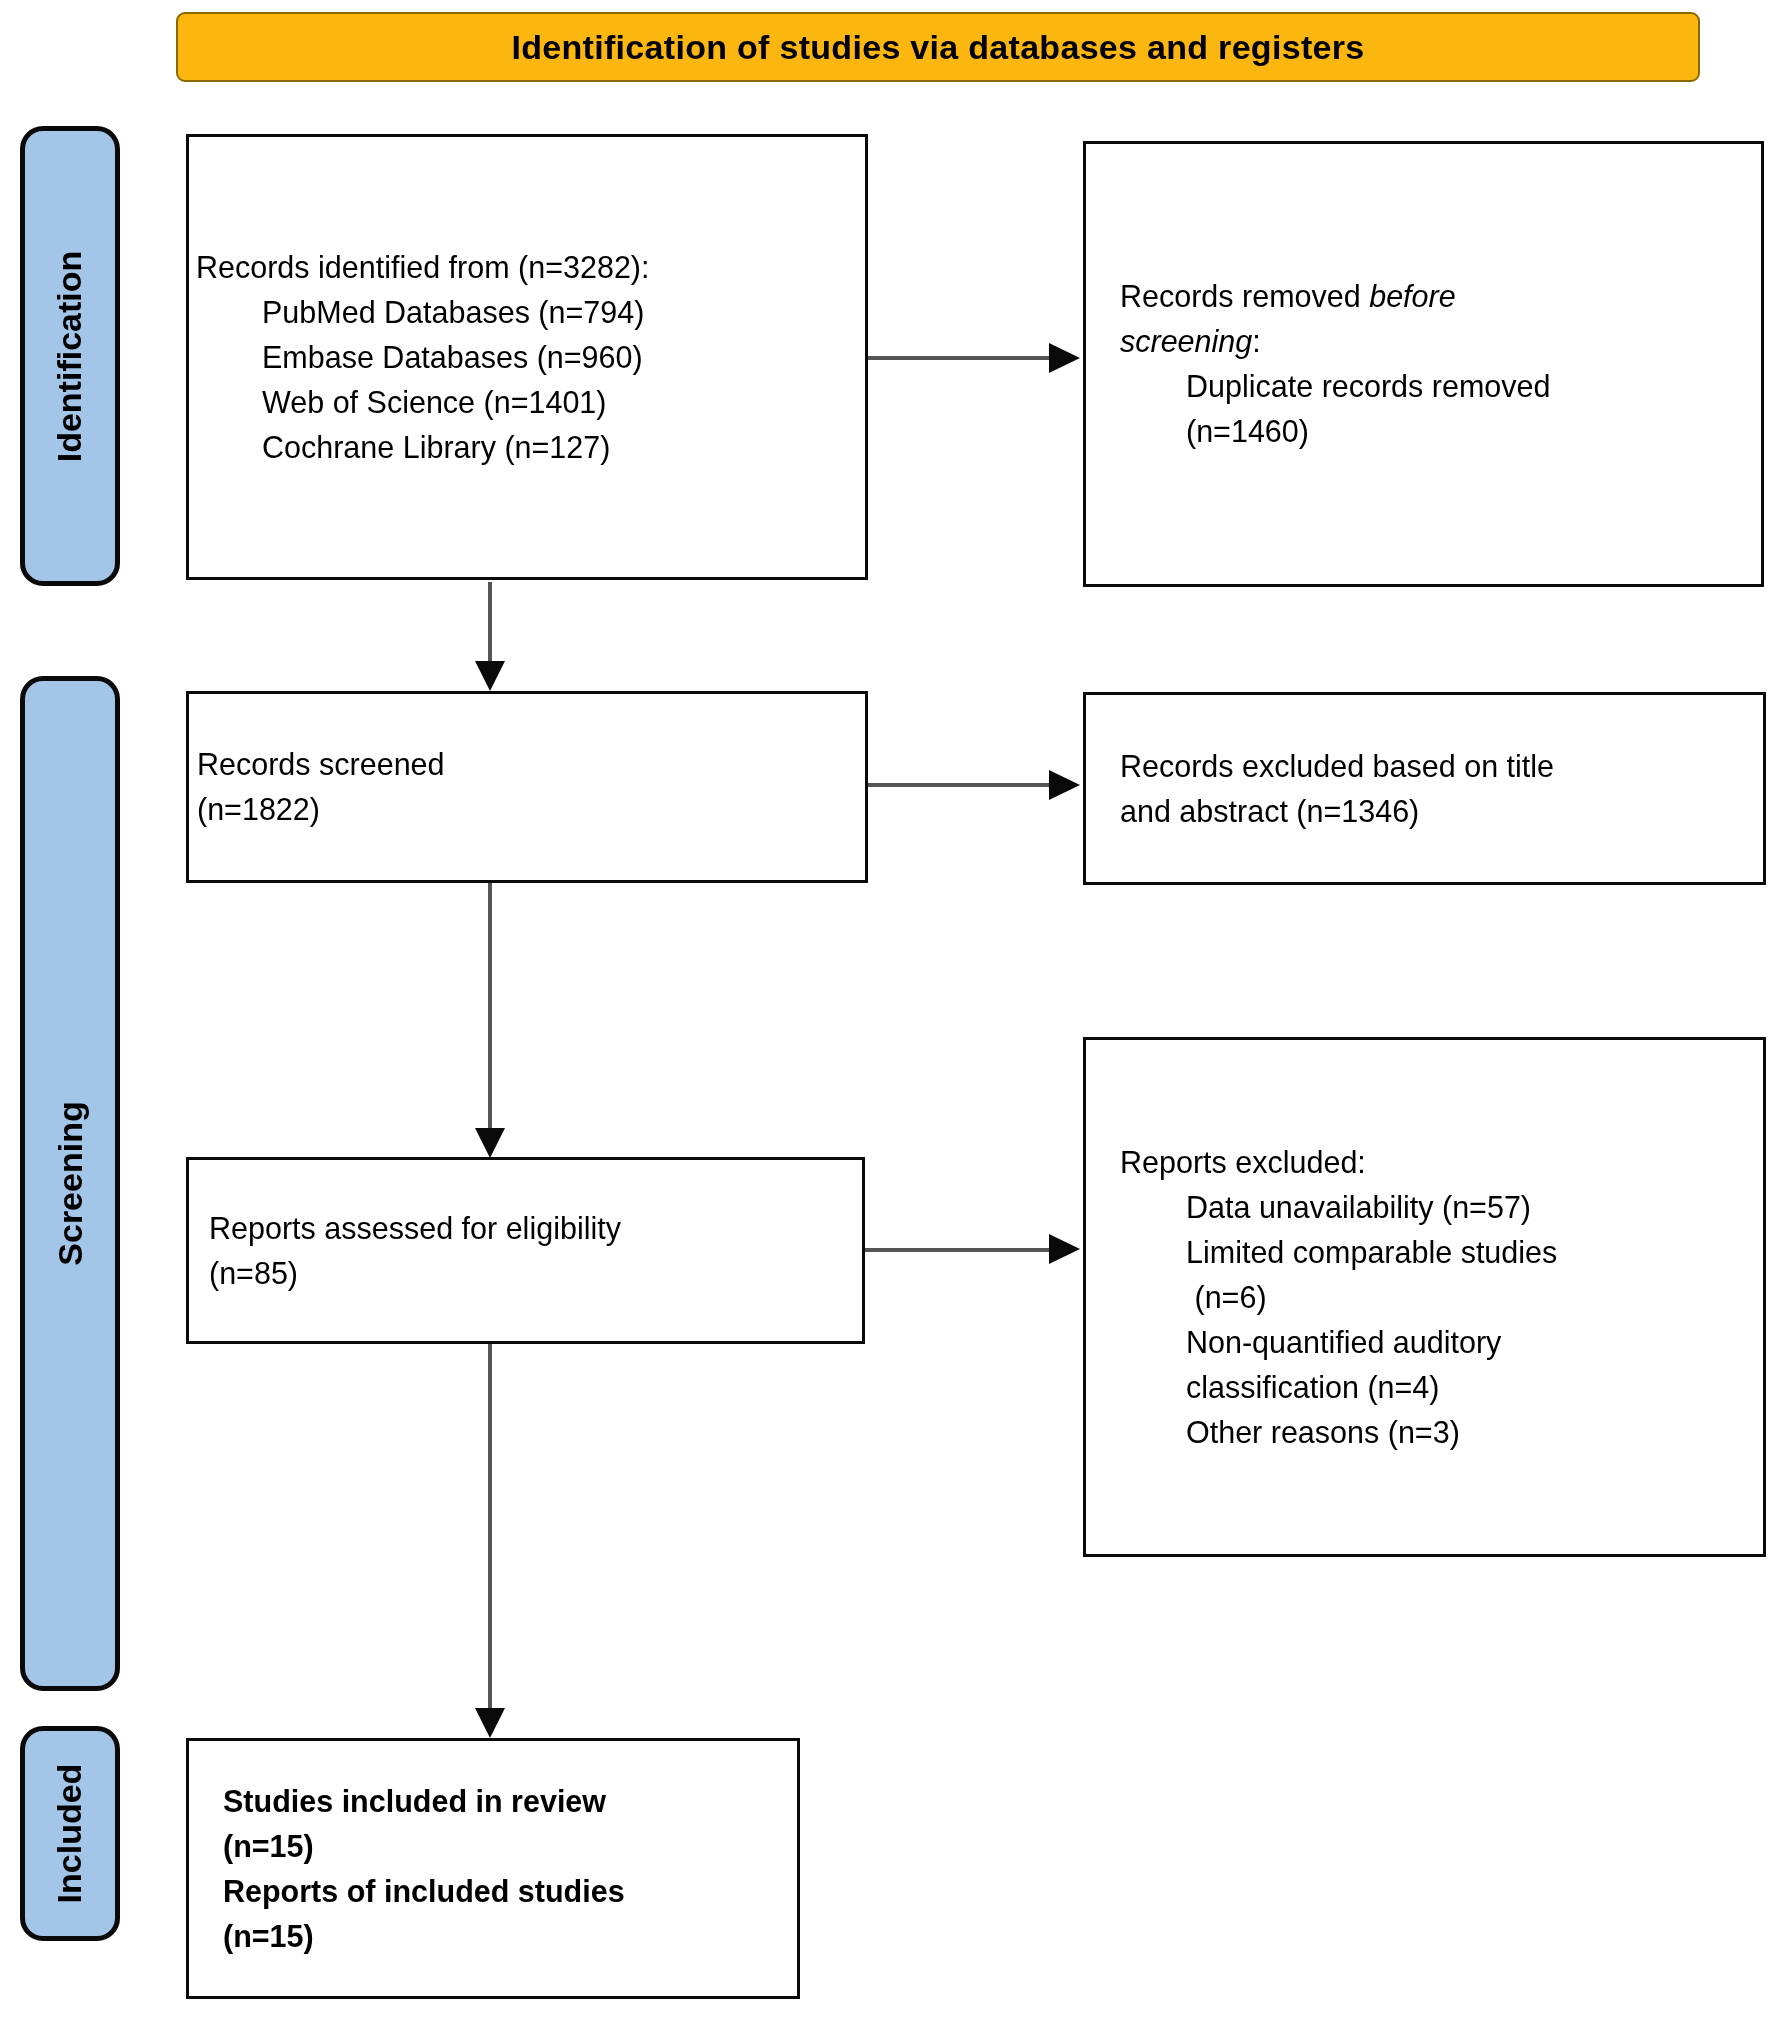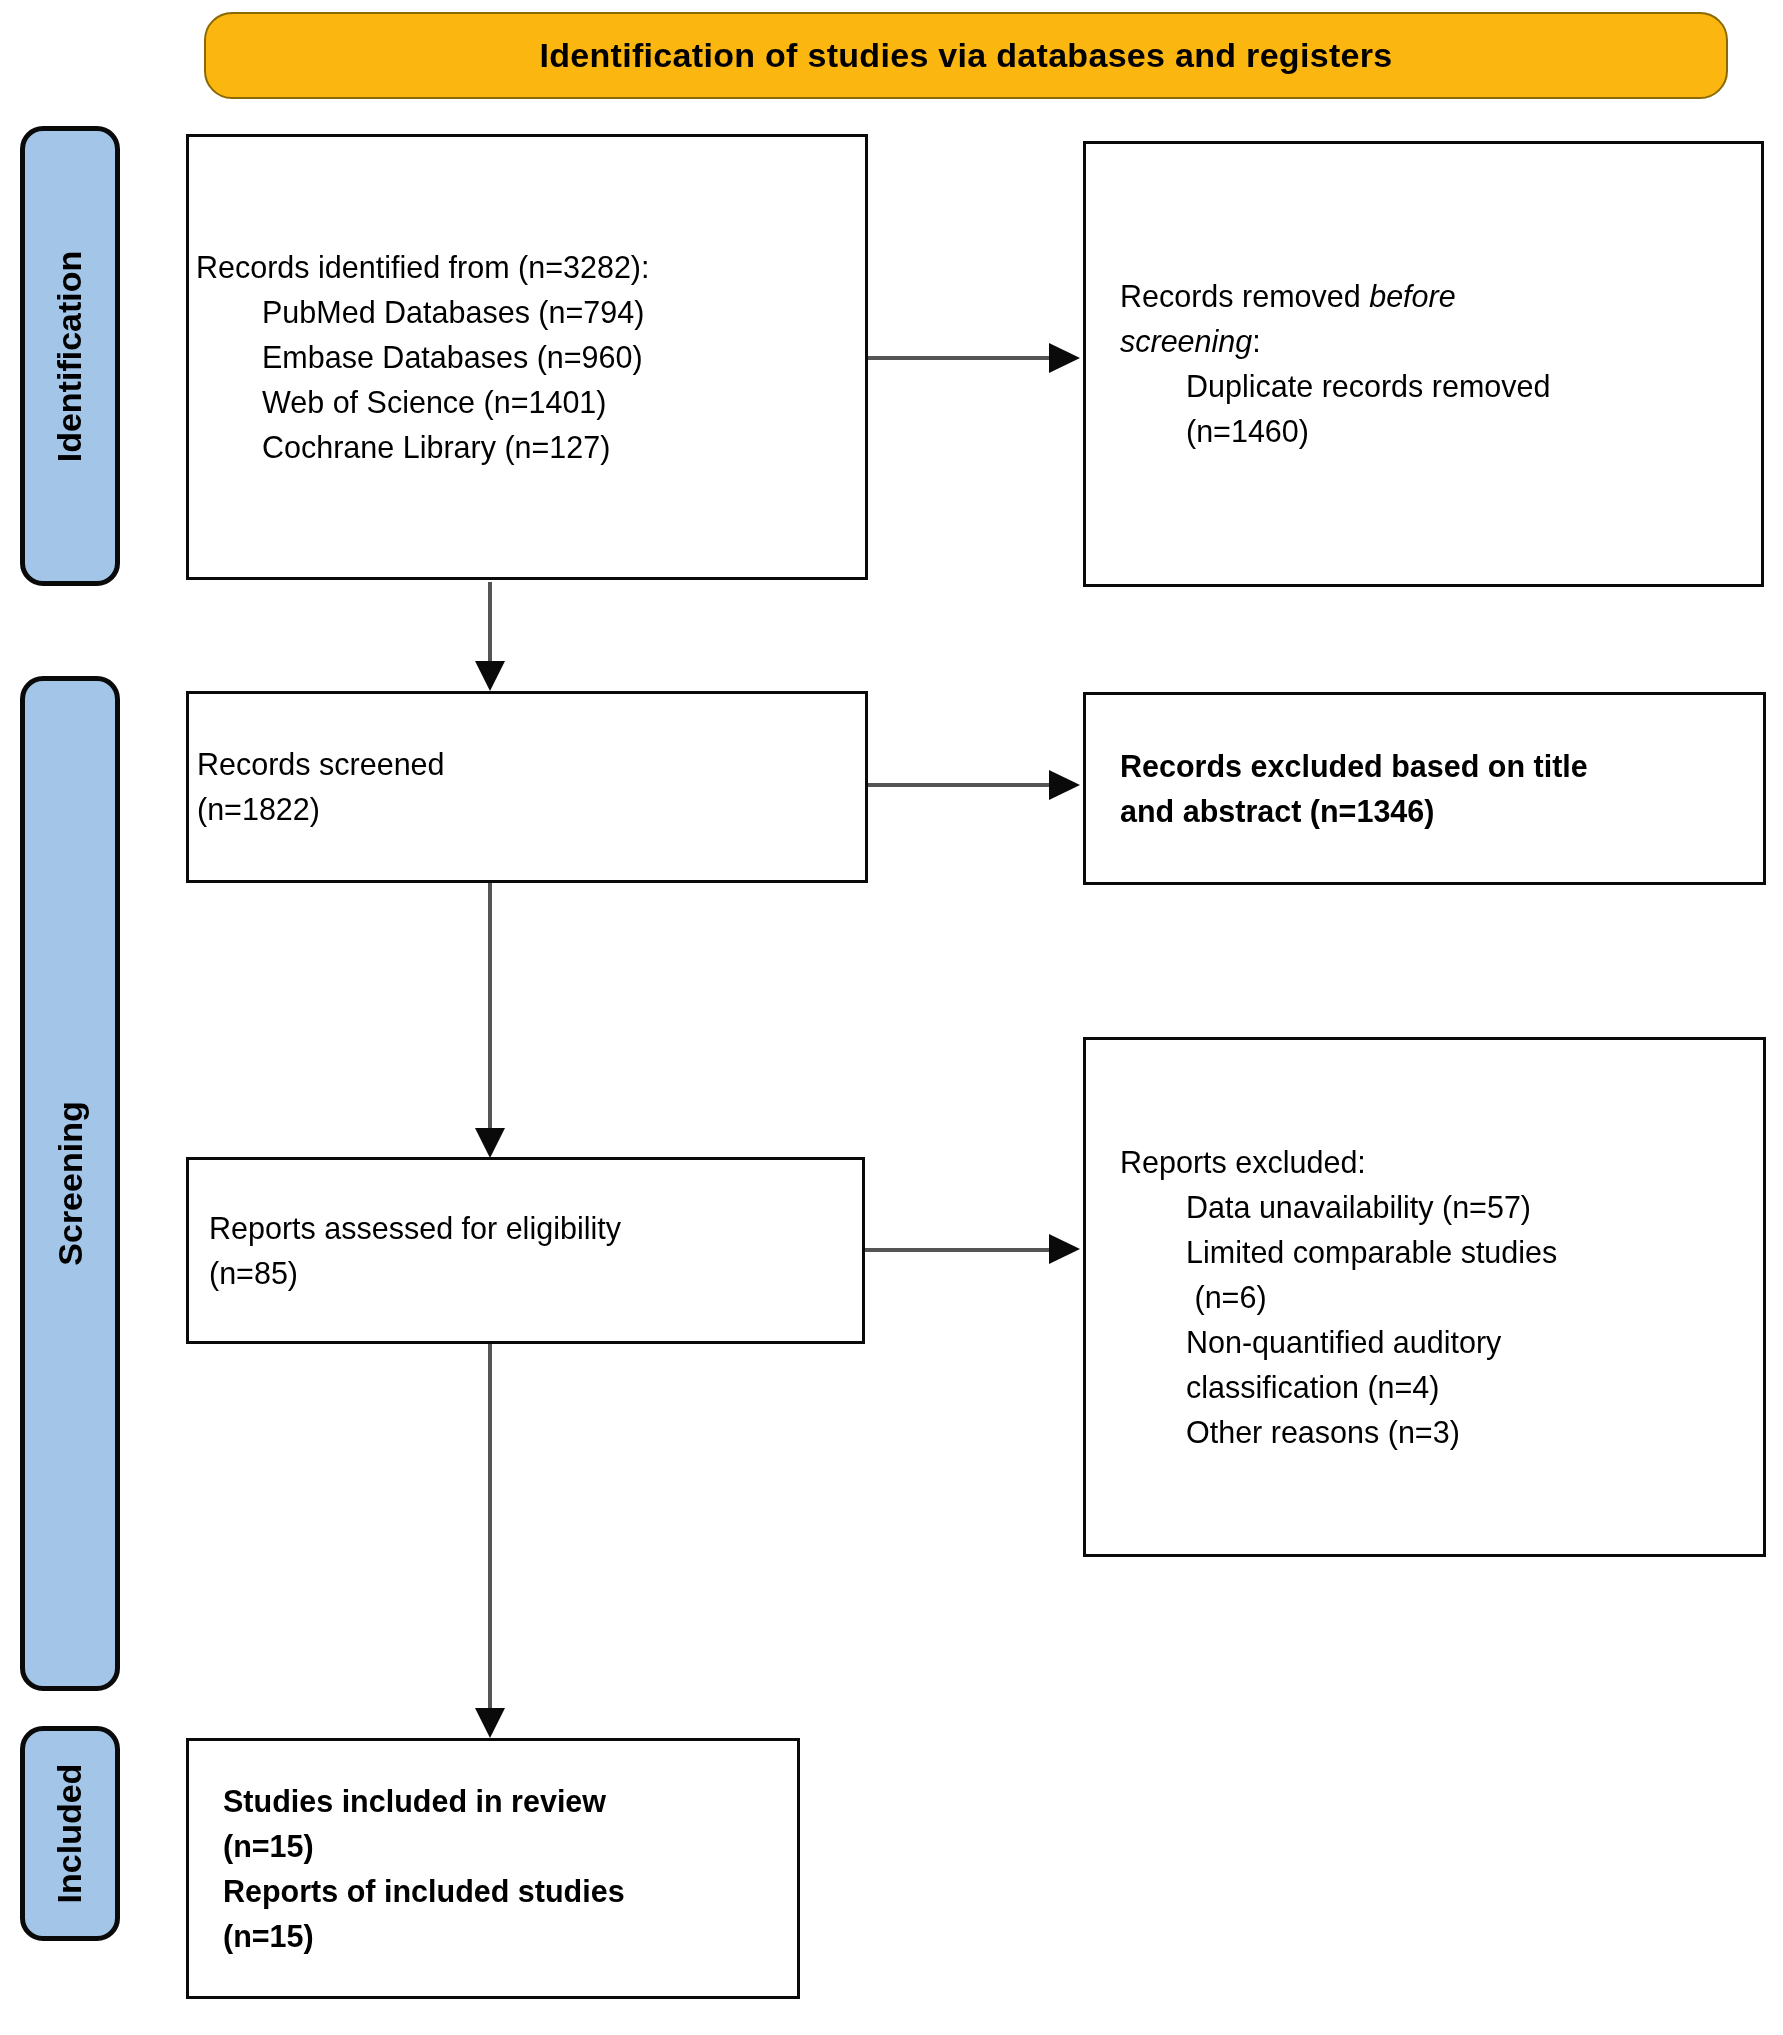--- a/index.html
+++ b/index.html
@@ -5,24 +5,24 @@
   html, body { margin: 0; padding: 0; }
   body {
     width: 1784px; height: 2035px;
     position: relative;
     background: #ffffff;
     font-family: "Liberation Sans", sans-serif;
     color: #000000;
   }
   
   #banner {
-    position: absolute; left: 204px; top: 12.2px; width: 1524px; height: 87px;
+    position: absolute; left: 176px; top: 12.2px; width: 1524px; height: 70px;
     background: #FBB60F;
     border: 2.8px solid #8a6a00;
-    border-radius: 28px;
+    border-radius: 9px;
     display: flex; align-items: center; justify-content: center;
     box-sizing: border-box;
   }
   #banner .banner-text { font-size: 34px; font-weight: bold; letter-spacing: 0.3px; }
 
   
   .stage {
     position: absolute; left: 20px; width: 100px;
     background: #A2C5E8;
     border: 5px solid #0a0a0a;
@@ -48,21 +48,21 @@
     display: flex; flex-direction: column; justify-content: center;
     font-size: 30.5px; line-height: 45px;
     padding: 13.3px 22px 13.3px 34px;
   }
   .wbox .line { white-space: pre-wrap; }
   .wbox .indent { padding-left: 66px; }
 
   #box-identified        { left: 186px;  top: 134px;  width: 682px; height: 446px; padding-left: 7px; }
   #box-removed           { left: 1083px; top: 141px;  width: 681px; height: 446px; justify-content: center; }
   #box-screened          { left: 186px;  top: 691px; width: 682px; height: 192px; padding-left: 8px; }
-  #box-excluded-title    { left: 1083px; top: 692px; width: 683px; height: 193px; font-weight: bold; }
+  #box-excluded-title    { left: 1083px; top: 692px; width: 683px; height: 193px; }
   #box-assessed          { left: 186px;  top: 1157px; width: 679px; height: 187px; padding-left: 20px; }
   #box-reports-excluded  { left: 1083px; top: 1037px; width: 683px; height: 520px; }
   #box-included          { left: 186px;  top: 1738px; width: 614px; height: 261px; font-weight: bold; }
 
   .italic { font-style: italic; }
 
   
   .shaft-h { position: absolute; height: 3.9px; background: #555555; }
   .shaft-v { position: absolute; width: 3.9px;  background: #555555; }
   .head-right {

